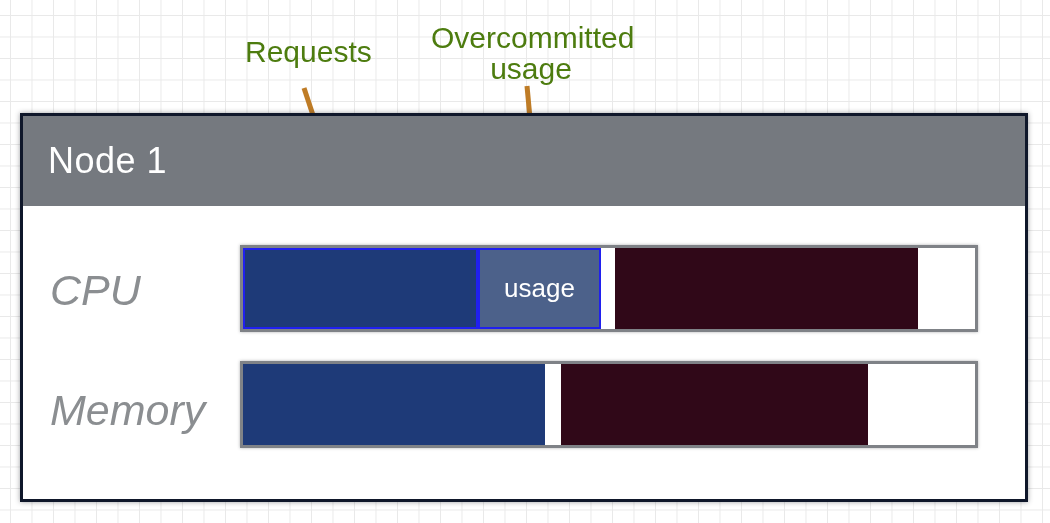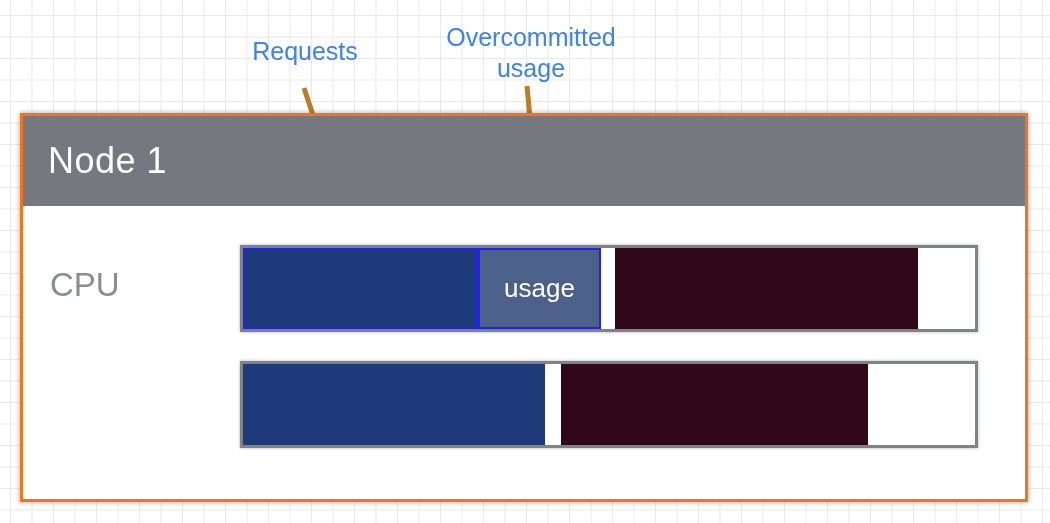--- a/index.html
+++ b/index.html
@@ -11,22 +11,22 @@
     background-image:
       linear-gradient(to right, #e9e9e9 1px, transparent 1px),
       linear-gradient(to bottom, #e9e9e9 1px, transparent 1px);
     background-size: 21.5px 21.5px;
     background-position: 10px 15px;
   }
 
   
   .anno {
     position: absolute;
-    color: #3b82f6;
-    font-size: 25px;
+    color: #4d7c0f;
+    font-size: 30px;
     text-align: center;
     white-space: pre-line;
     line-height: 31px;
   }
   #requests-label { left: 245px; top: 36px; width: 120px; }
   #overcommitted-label { left: 431px; top: 22px; width: 200px; }
 
   
   #arrows {
     position: absolute;
@@ -34,38 +34,39 @@
     width: 1050px; height: 523px;
     pointer-events: none;
   }
 
   
   .card {
     position: absolute;
     left: 20px; top: 113px;
     width: 1008px; height: 389px;
     background: #ffffff;
-    border: 3px solid #f97316;
+    border: 3px solid #0f172a;
     box-shadow: 0 0 5px rgba(40,42,48,0.45);
   }
   .card-header {
     position: absolute;
     left: 0; top: 0;
     width: 100%; height: 90px;
     background: #75797f;
     color: #ffffff;
     font-size: 36px;
     line-height: 90px;
     padding-left: 25px;
     letter-spacing: 0.5px;
   }
   .row-label {
     position: absolute;
     color: #8b8e91;
-    font-size: 33px;
+    font-size: 43px;
+    font-style: italic;
   }
   #cpu-label { left: 27px; top: 150px; }
   #memory-label { left: 27px; top: 270px; }
 
   .trough {
     position: absolute;
     left: 217px;
     width: 738px; height: 87px;
     background: #ffffff;
     border: 3px solid #7f8287;
@@ -113,18 +114,19 @@
   <div class="row-label" id="cpu-label">CPU</div>
   <div class="trough" id="cpu-trough">
       <div class="seg seg-bordered" style="width: 32.1%; background: rgb(30, 58, 120);"></div>
       <div class="seg seg-bordered" style="width: 16.8%; background: rgb(76, 97, 138);">
         <span class="seg-label">usage</span>
       </div>
       <div class="seg" style="width: 1.9%; background: rgb(255, 255, 255);"></div>
       <div class="seg" style="width: 41.4%; background: rgb(48, 8, 24);"></div>
     </div>
 
+  <div class="row-label" id="memory-label">Memory</div>
   <div class="trough" id="memory-trough">
       <div class="seg" style="width: 41.3%; background: rgb(30, 58, 120);"></div>
       <div class="seg" style="width: 2.2%; background: rgb(255, 255, 255);"></div>
       <div class="seg" style="width: 41.9%; background: rgb(48, 8, 24);"></div>
     </div>
 </div>
 
 </body></html>

